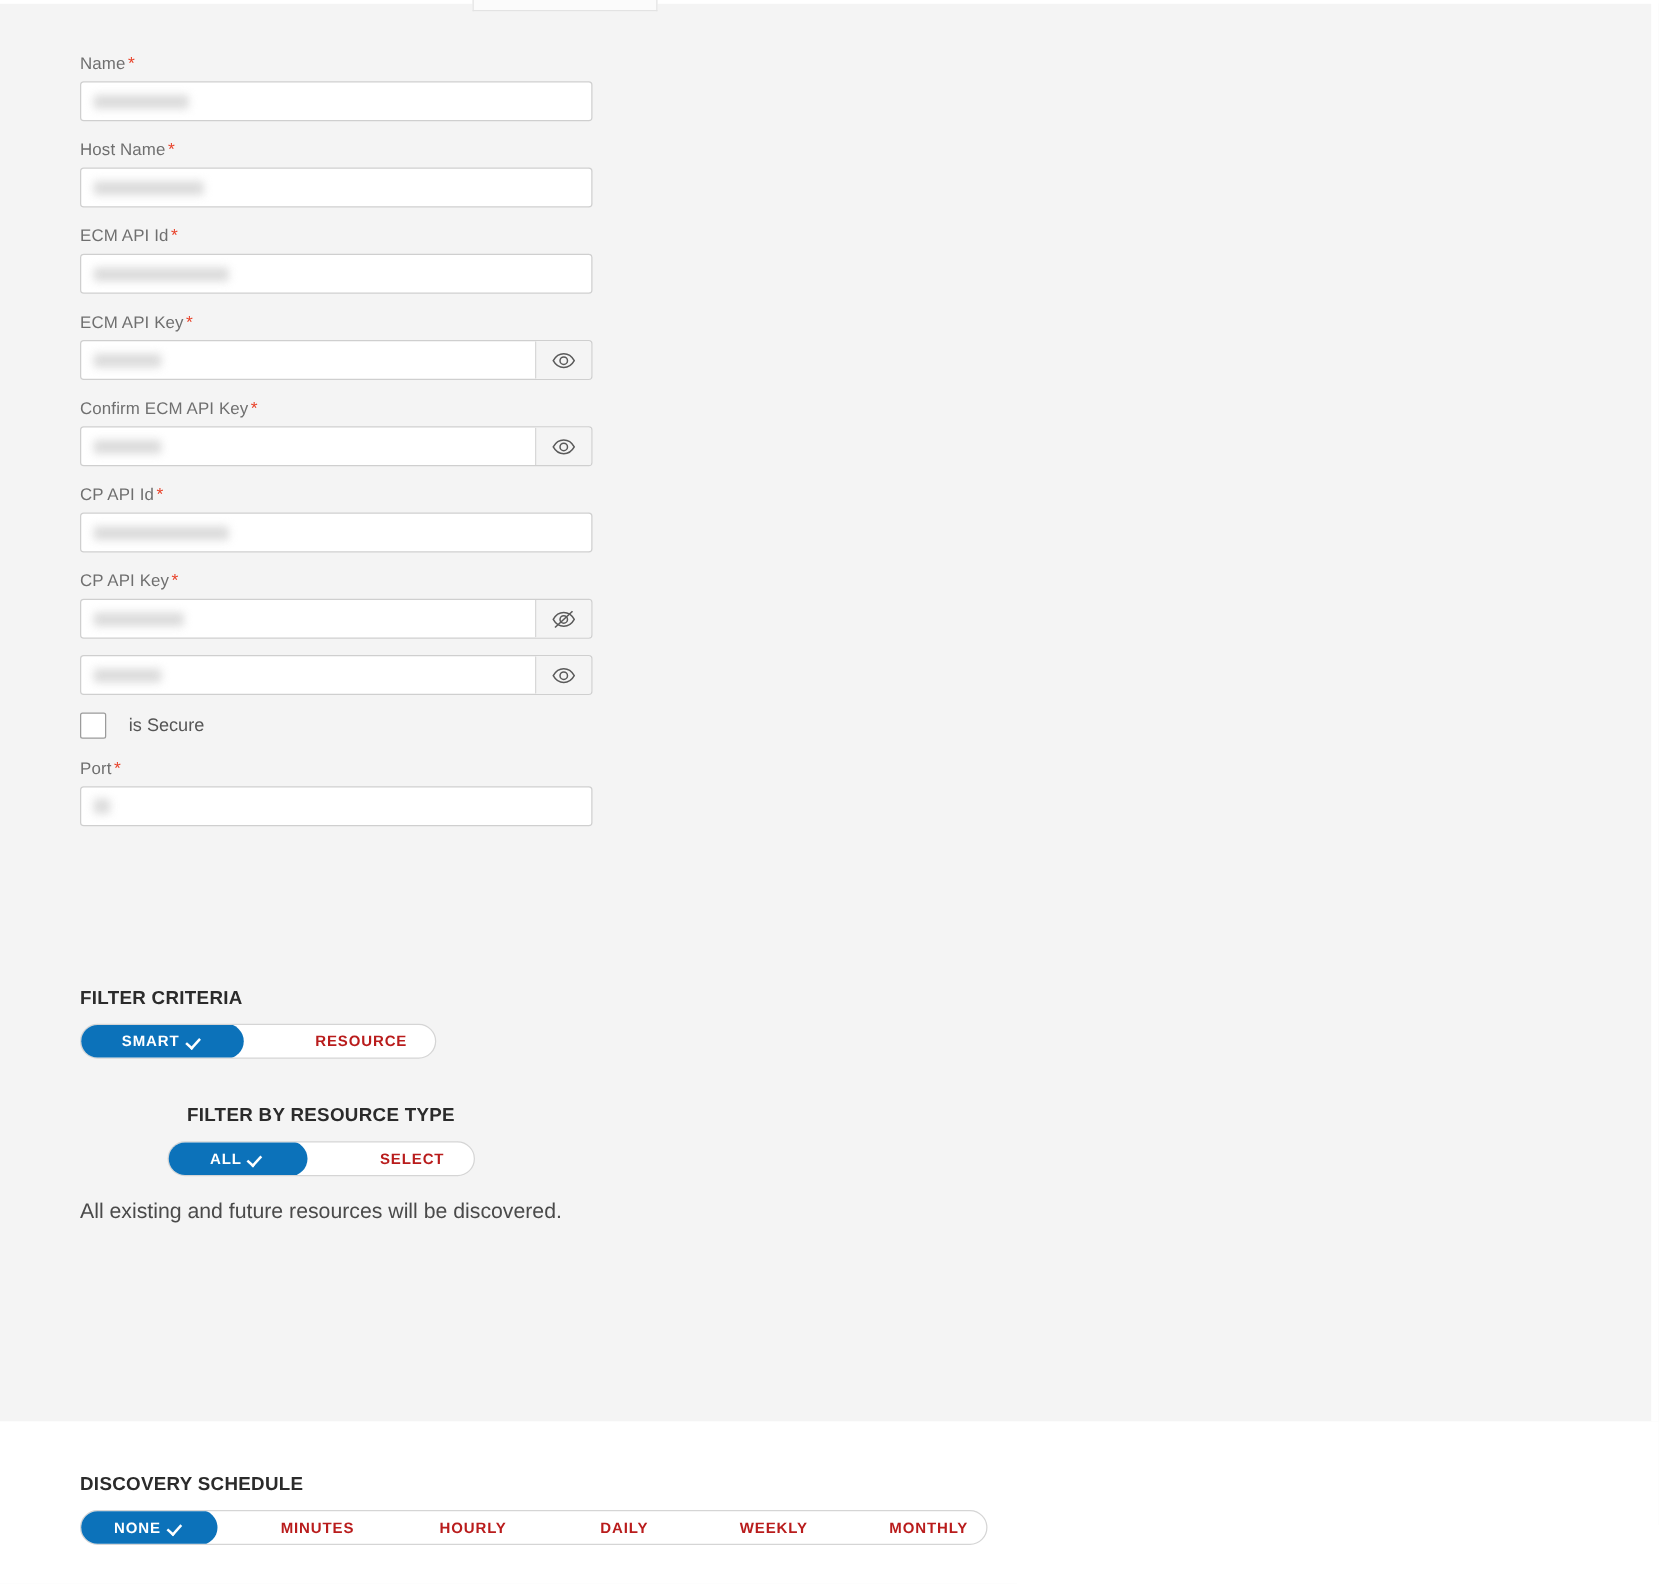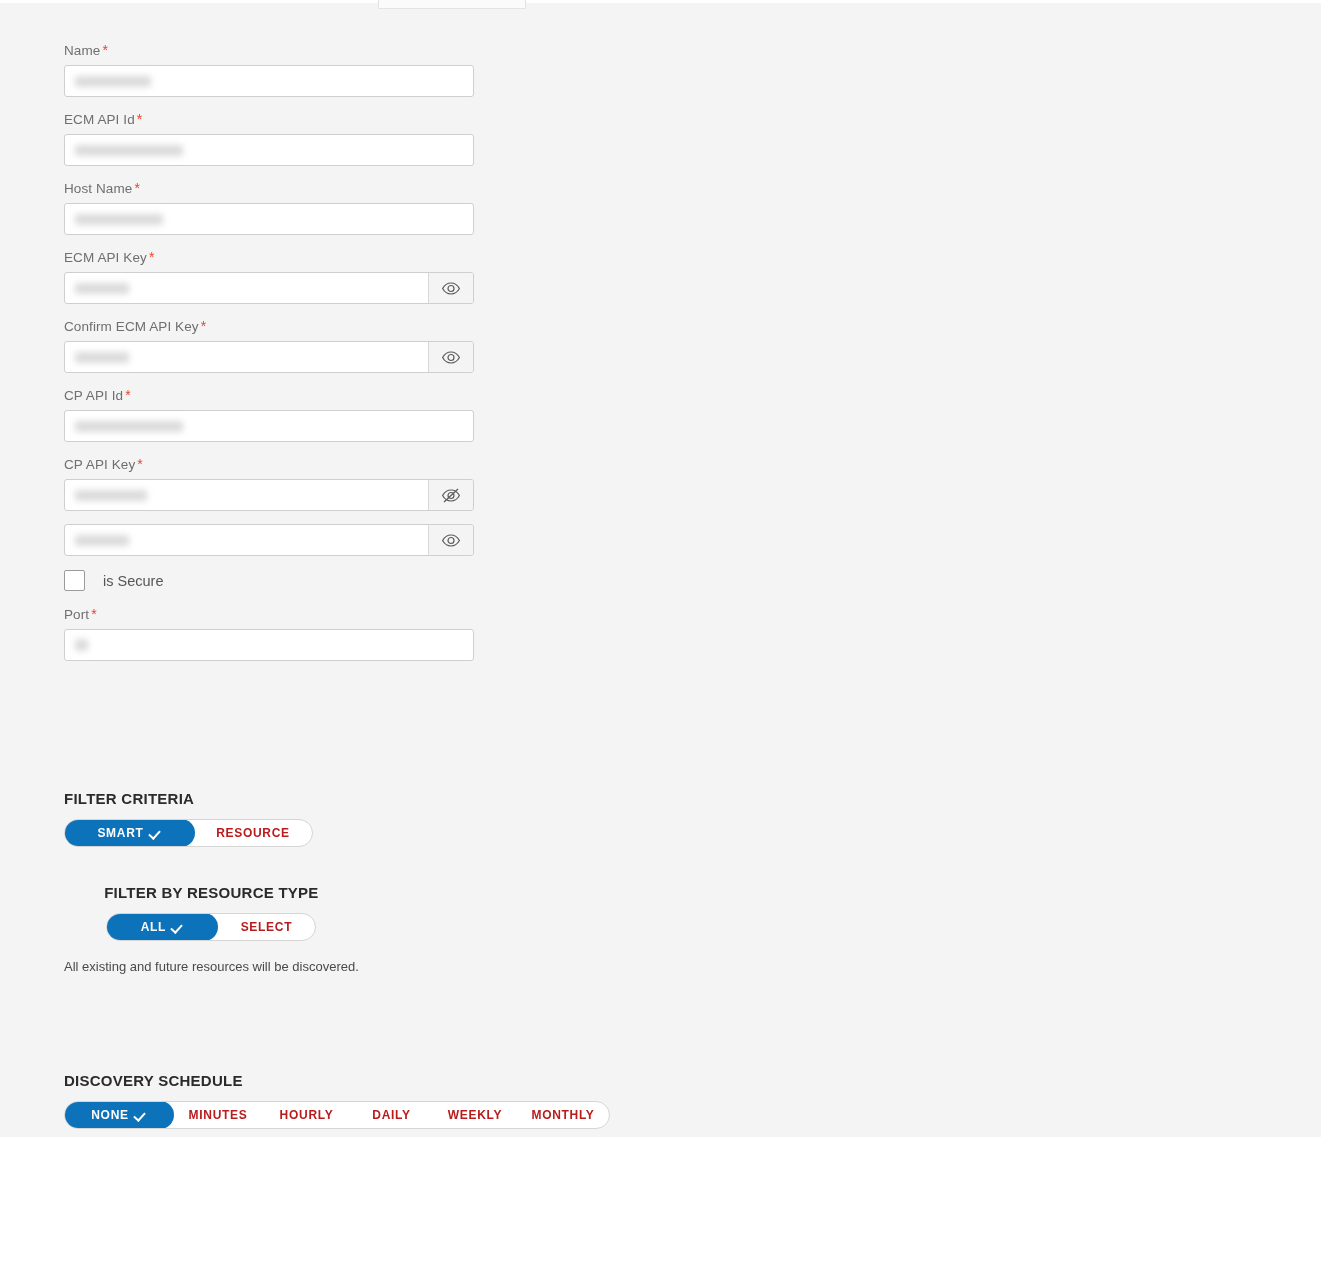--- a/index.html
+++ b/index.html
@@ -146,20 +146,21 @@
   
   .pill-group {
     display: inline-flex;
     align-items: stretch;
     border: 1px solid #d5d5d5;
     border-radius: 16px;
     background: #ffffff;
     height: 28px;
     box-sizing: border-box;
     overflow: hidden;
+    gap: 36px;
   }
   .pill {
     display: flex;
     align-items: center;
     justify-content: center;
     gap: 7px;
     font-size: 12px;
     font-weight: bold;
     letter-spacing: 0.7px;
     color: #b91c1c;
@@ -183,21 +184,21 @@
     content: "";
     position: absolute;
     left: 0; top: -1px;
     width: 5px; height: 9px;
     border: solid #ffffff;
     border-width: 0 2px 2px 0;
     transform: rotate(42deg);
   }
 
   .help-text {
-    font-size: 13px;
+    font-size: 17px;
     color: #4a4a4a;
     margin-top: 18px;
   }
 </style>
 </head>
 <body>
 
 <div id="page">
 
   <div id="top-stub"></div>
@@ -206,32 +207,32 @@
     <div id="field-list">
         <div class="field">
           <div class="field-label"><span>Name</span><span class="req">*</span></div>
           <div class="input-shell">
             <div class="text-area">
               <div class="blur w-name"></div>
             </div>
           </div>
         </div>
         <div class="field">
+          <div class="field-label"><span>Host Name</span><span class="req">*</span></div>
+          <div class="input-shell">
+            <div class="text-area">
+              <div class="blur w-host"></div>
+            </div>
+          </div>
+        </div>
+        <div class="field">
           <div class="field-label"><span>ECM API Id</span><span class="req">*</span></div>
           <div class="input-shell">
             <div class="text-area">
               <div class="blur w-apiid"></div>
-            </div>
-          </div>
-        </div>
-        <div class="field">
-          <div class="field-label"><span>Host Name</span><span class="req">*</span></div>
-          <div class="input-shell">
-            <div class="text-area">
-              <div class="blur w-host"></div>
             </div>
           </div>
         </div>
         <div class="field">
           <div class="field-label"><span>ECM API Key</span><span class="req">*</span></div>
           <div class="input-shell">
             <div class="text-area">
               <div class="blur w-key"></div>
             </div>
             <div class="eye-btn">
@@ -332,21 +333,21 @@
           <span class="tick"></span>
         </div>
         <div class="pill" style="width: 100px;">
           <span>SELECT</span>
         </div>
       </div>
     <div class="help-text">All existing and future resources will be discovered.</div>
   </div>
 
 
-  <div class="section" style="top:1069px;">
+  <div class="section" style="top:1176px;">
     <div class="section-title">DISCOVERY SCHEDULE</div>
     <div class="pill-group" id="pills-discovery-schedule">
         <div class="pill active" style="width: 110px;">
           <span>NONE</span>
           <span class="tick"></span>
         </div>
         <div class="pill" style="width: 92px;">
           <span>MINUTES</span>
         </div>
         <div class="pill" style="width: 89px;">

